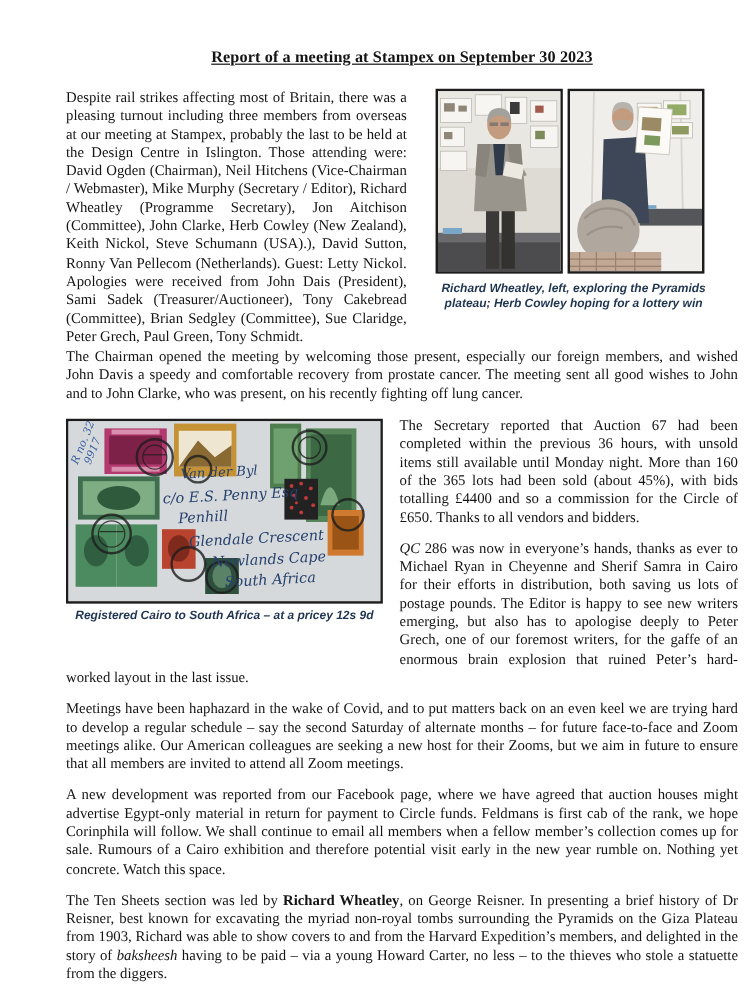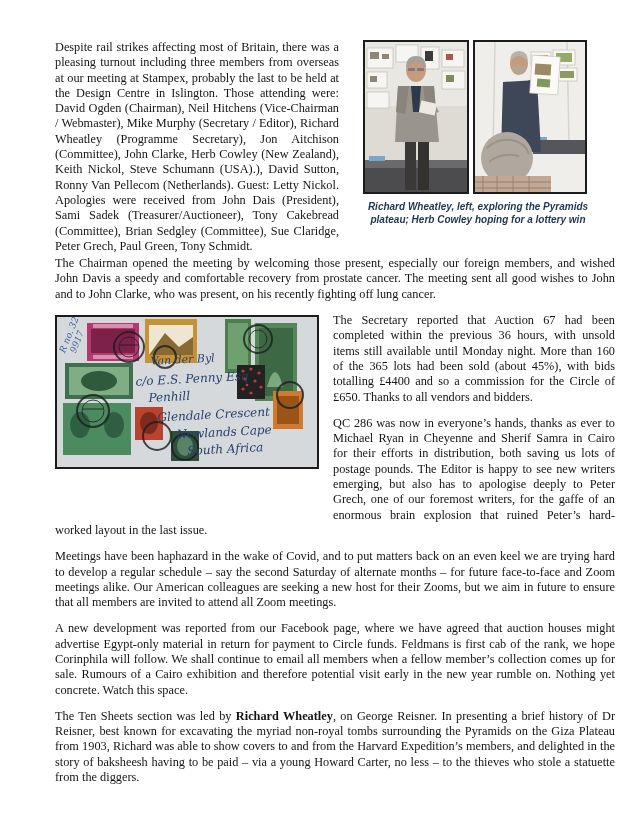--- a/index.html
+++ b/index.html
@@ -13,21 +13,21 @@
   }
   .title{
     text-align:center;font-weight:bold;font-size:13.5px;
     text-decoration:underline;margin:0 0 18px 0;letter-spacing:.1px;
   }
   p.body-par{
     font-size:12.3px;line-height:15.3px;text-align:justify;
     margin:0 0 11px 0;
   }
   .run-bold{font-weight:bold;}
-  .run-italic{}
+  .run-italic{font-style:italic;}
   
   .sec1{display:flex;gap:24px;margin-bottom:0;}
   .sec1-text{width:284px;flex:0 0 284px;}
   .sec1-text p{margin:0;}
   .sec1-photos{flex:1 1 auto;}
   .photo-row{display:flex;gap:4px;}
   .photo-frame{border:2px solid #1c1c1c;line-height:0;background:#ddd;}
   .photo-caption{
     width:226px;margin:6px 0 0 2px;text-align:center;
     font-family:"Liberation Sans", sans-serif;
@@ -46,20 +46,21 @@
     color:#1f3550;
   }
   .clear{clear:both;}
   svg{display:block;}
 </style>
 </head>
 <body>
 
 <div class="page">
 
+  <div class="title">Report of a meeting at Stampex on September 30 2023</div>
 
   <div class="sec1">
     <div class="sec1-text">
       <p class="body-par">Despite rail strikes affecting most of Britain, there was a pleasing turnout including three members from overseas at our meeting at Stampex, probably the last to be held at the Design Centre in Islington. Those attending were: David Ogden (Chairman), Neil Hitchens (Vice-Chairman / Webmaster), Mike Murphy (Secretary / Editor), Richard Wheatley (Programme Secretary), Jon Aitchison (Committee), John Clarke, Herb Cowley (New Zealand), Keith Nickol, Steve Schumann (USA).), David Sutton, Ronny Van Pellecom (Netherlands). Guest: Letty Nickol. Apologies were received from John Dais (President), Sami Sadek (Treasurer/Auctioneer), Tony Cakebread (Committee), Brian Sedgley (Committee), Sue Claridge, Peter Grech, Paul Green, Tony Schmidt.</p>
     </div>
     <div class="sec1-photos">
       <div class="photo-row">
         <div class="photo-frame">
           <svg width="102" height="150" viewBox="0 0 102 150">
             <rect x="0" y="0" width="102" height="150" fill="#dedbd5"></rect>
@@ -229,20 +230,21 @@
           <g fill="#27406e" font-family="DejaVu Serif, serif" font-style="italic" font-size="11" transform="rotate(-3 130 90)">
             <text x="96" y="46">Van der Byl</text>
             <text x="80" y="66" font-size="12">c/o E.S. Penny Esq</text>
             <text x="92" y="83" font-size="12">Penhill</text>
             <text x="100" y="103" font-size="12">Glendale Crescent</text>
             <text x="118" y="121" font-size="12">Newlands Cape</text>
             <text x="128" y="138" font-size="12">South Africa</text>
           </g>
         </svg>
       </div>
+      <div class="cover-caption">Registered Cairo to South Africa – at a pricey 12s 9d</div>
     </div>
     <p class="body-par">The Secretary reported that Auction 67 had been completed within the previous 36 hours, with unsold items still available until Monday night. More than 160 of the 365 lots had been sold (about 45%), with bids totalling £4400 and so a commission for the Circle of £650. Thanks to all vendors and bidders.</p>
     <p class="body-par"><span class="run-italic">QC</span><span> 286 was now in everyone’s hands, thanks as ever to Michael Ryan in Cheyenne and Sherif Samra in Cairo for their efforts in distribution, both saving us lots of postage pounds. The Editor is happy to see new writers emerging, but also has to apologise deeply to Peter Grech, one of our foremost writers, for the gaffe of an enormous brain explosion that ruined Peter’s hard-worked layout in the last issue.</span></p>
   </div>
 
   <p class="body-par clear">Meetings have been haphazard in the wake of Covid, and to put matters back on an even keel we are trying hard to develop a regular schedule – say the second Saturday of alternate months – for future face-to-face and Zoom meetings alike. Our American colleagues are seeking a new host for their Zooms, but we aim in future to ensure that all members are invited to attend all Zoom meetings.</p>
   <p class="body-par">A new development was reported from our Facebook page, where we have agreed that auction houses might advertise Egypt-only material in return for payment to Circle funds. Feldmans is first cab of the rank, we hope Corinphila will follow. We shall continue to email all members when a fellow member’s collection comes up for sale. Rumours of a Cairo exhibition and therefore potential visit early in the new year rumble on. Nothing yet concrete. Watch this space.</p>
   <p class="body-par"><span>The Ten Sheets section was led by </span><span class="run-bold">Richard Wheatley</span><span>, on George Reisner. In presenting a brief history of Dr Reisner, best known for excavating the myriad non-royal tombs surrounding the Pyramids on the Giza Plateau from 1903, Richard was able to show covers to and from the Harvard Expedition’s members, and delighted in the story of </span><span class="run-italic">baksheesh</span><span> having to be paid – via a young Howard Carter, no less – to the thieves who stole a statuette from the diggers.</span></p>
 
 </div>

